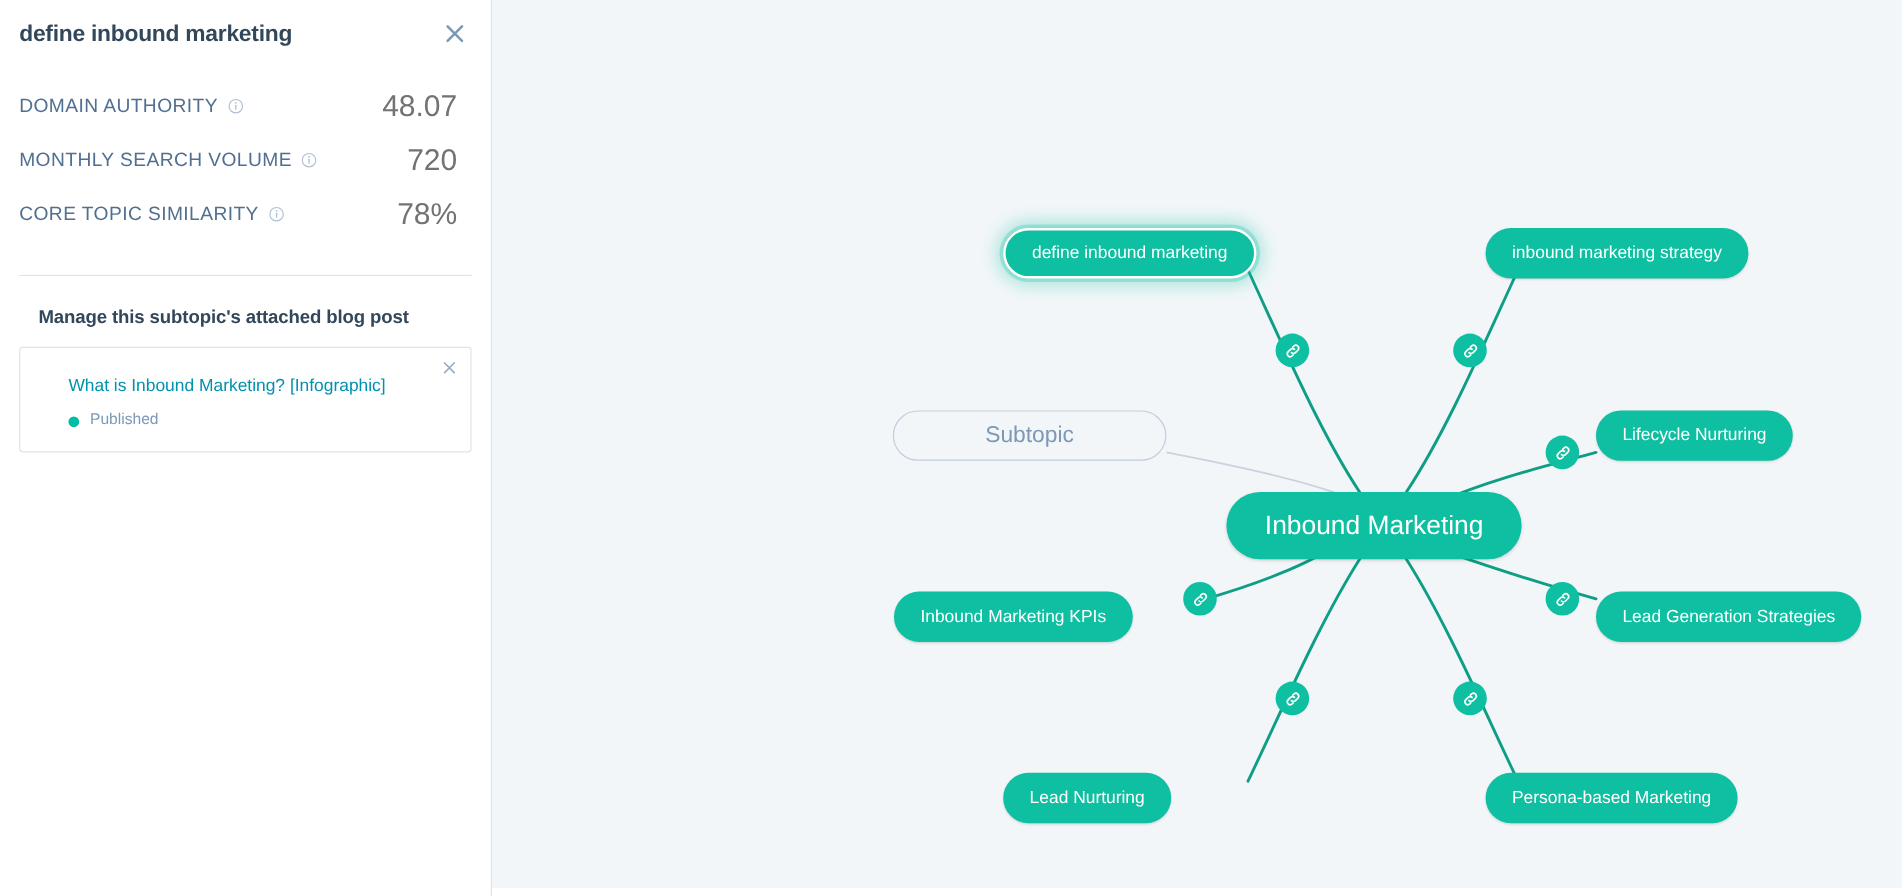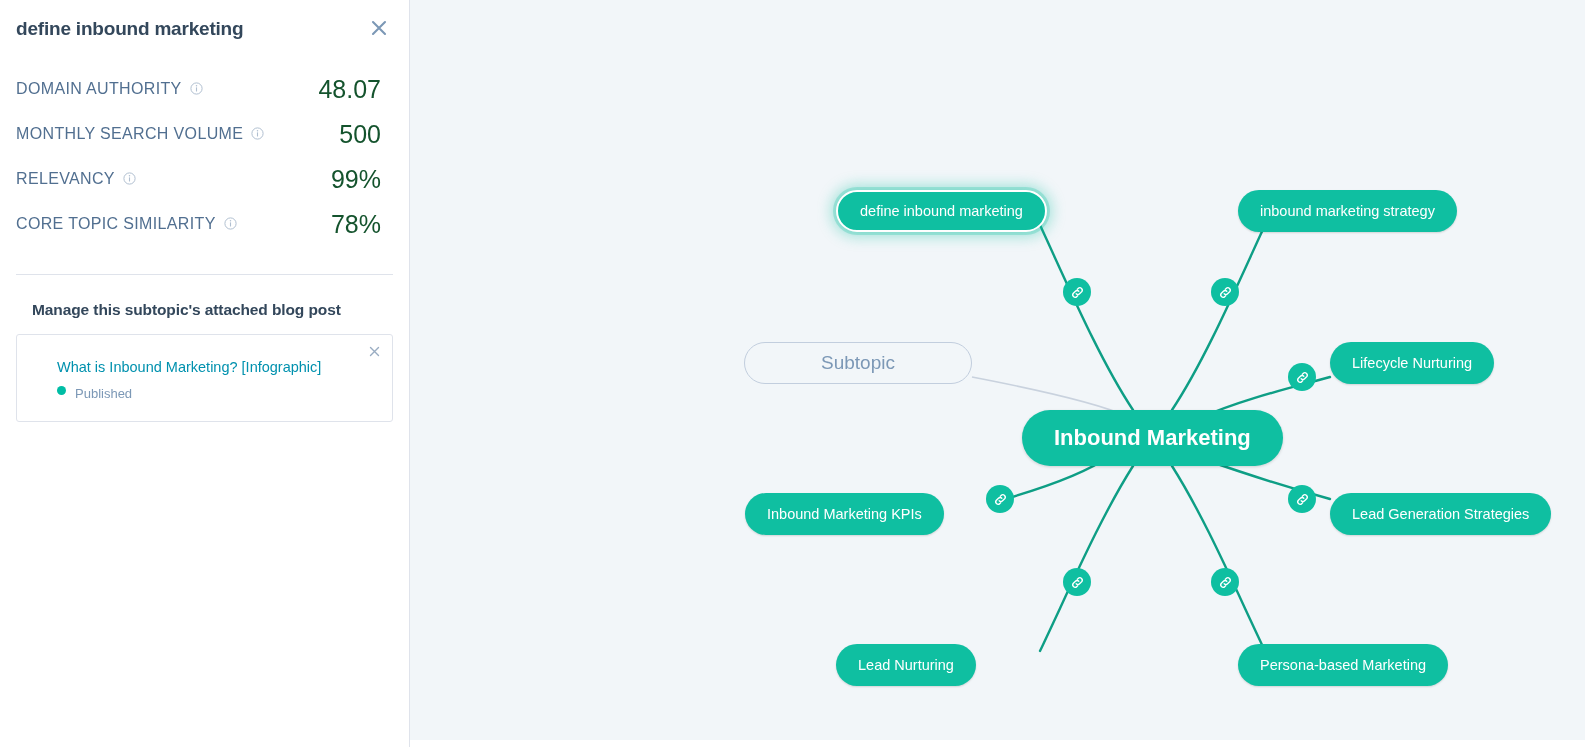--- a/index.html
+++ b/index.html
@@ -71,21 +71,21 @@
   .info-icon {
     margin-left: 8px;
     width: 13px; height: 13px;
     flex: 0 0 13px;
     display: inline-flex; align-items: center; justify-content: center;
     cursor: pointer;
   }
   .metric-value {
     margin-left: auto;
     font-size: 25px;
-    color: #14532d;
+    color: #737373;
     font-weight: 400;
     line-height: 28px;
     text-align: right;
   }
 
   .divider {
     margin: 28px 16px 0 16px;
     height: 1px;
     background: #dfe3eb;
   }
@@ -118,21 +118,21 @@
     display: block;
     font-size: 14.5px;
     color: #0091ae;
     text-decoration: none;
     line-height: 20px;
     cursor: pointer;
     padding-left: 20px;
   }
   .post-status {
     display: flex;
-    align-items: flex-start;
+    align-items: flex-end;
     margin-top: 9px;
     padding-left: 20px;
   }
   .status-dot {
     width: 9px; height: 9px;
     border-radius: 50%;
     background: #00bda5;
     flex: 0 0 9px;
   }
   .status-text {
@@ -181,21 +181,21 @@
     font-size: 14.5px;
     font-weight: 500;
     height: 42px;
     padding: 0 22px;
     box-shadow: 0 1px 2px rgba(0,0,0,0.14);
   }
   .node-center {
     background: #0fbfa1;
     color: #ffffff;
     font-size: 22px;
-    font-weight: 700;
+    font-weight: 400;
     height: 56px;
     padding: 0 32px;
     box-shadow: 0 1px 3px rgba(0,0,0,0.16);
   }
   .node-selected {
     border: 2px solid #ffffff;
     box-shadow: 0 0 0 3px rgba(15,191,161,0.25),
                 0 0 14px 5px rgba(15,191,161,0.35);
   }
   .node-placeholder {
@@ -252,34 +252,23 @@
 
       <div class="metric-row">
         <span class="metric-label">MONTHLY SEARCH VOLUME</span>
         <span class="info-icon">
           <svg width="13" height="13" viewBox="0 0 13 13">
             <circle cx="6.5" cy="6.5" r="5.6" fill="none" stroke="#b0bfd0" stroke-width="1"></circle>
             <circle cx="6.5" cy="3.7" r="0.75" fill="#b0bfd0"></circle>
             <rect x="5.95" y="5.3" width="1.1" height="4.2" rx="0.5" fill="#b0bfd0"></rect>
           </svg>
         </span>
-        <span class="metric-value">500</span>
-      </div>
-
-      <div class="metric-row">
-        <span class="metric-label">RELEVANCY</span>
-        <span class="info-icon">
-          <svg width="13" height="13" viewBox="0 0 13 13">
-            <circle cx="6.5" cy="6.5" r="5.6" fill="none" stroke="#b0bfd0" stroke-width="1"></circle>
-            <circle cx="6.5" cy="3.7" r="0.75" fill="#b0bfd0"></circle>
-            <rect x="5.95" y="5.3" width="1.1" height="4.2" rx="0.5" fill="#b0bfd0"></rect>
-          </svg>
-        </span>
-        <span class="metric-value">99%</span>
-      </div>
+        <span class="metric-value">720</span>
+      </div>
+
 
       <div class="metric-row">
         <span class="metric-label">CORE TOPIC SIMILARITY</span>
         <span class="info-icon">
           <svg width="13" height="13" viewBox="0 0 13 13">
             <circle cx="6.5" cy="6.5" r="5.6" fill="none" stroke="#b0bfd0" stroke-width="1"></circle>
             <circle cx="6.5" cy="3.7" r="0.75" fill="#b0bfd0"></circle>
             <rect x="5.95" y="5.3" width="1.1" height="4.2" rx="0.5" fill="#b0bfd0"></rect>
           </svg>
         </span>

